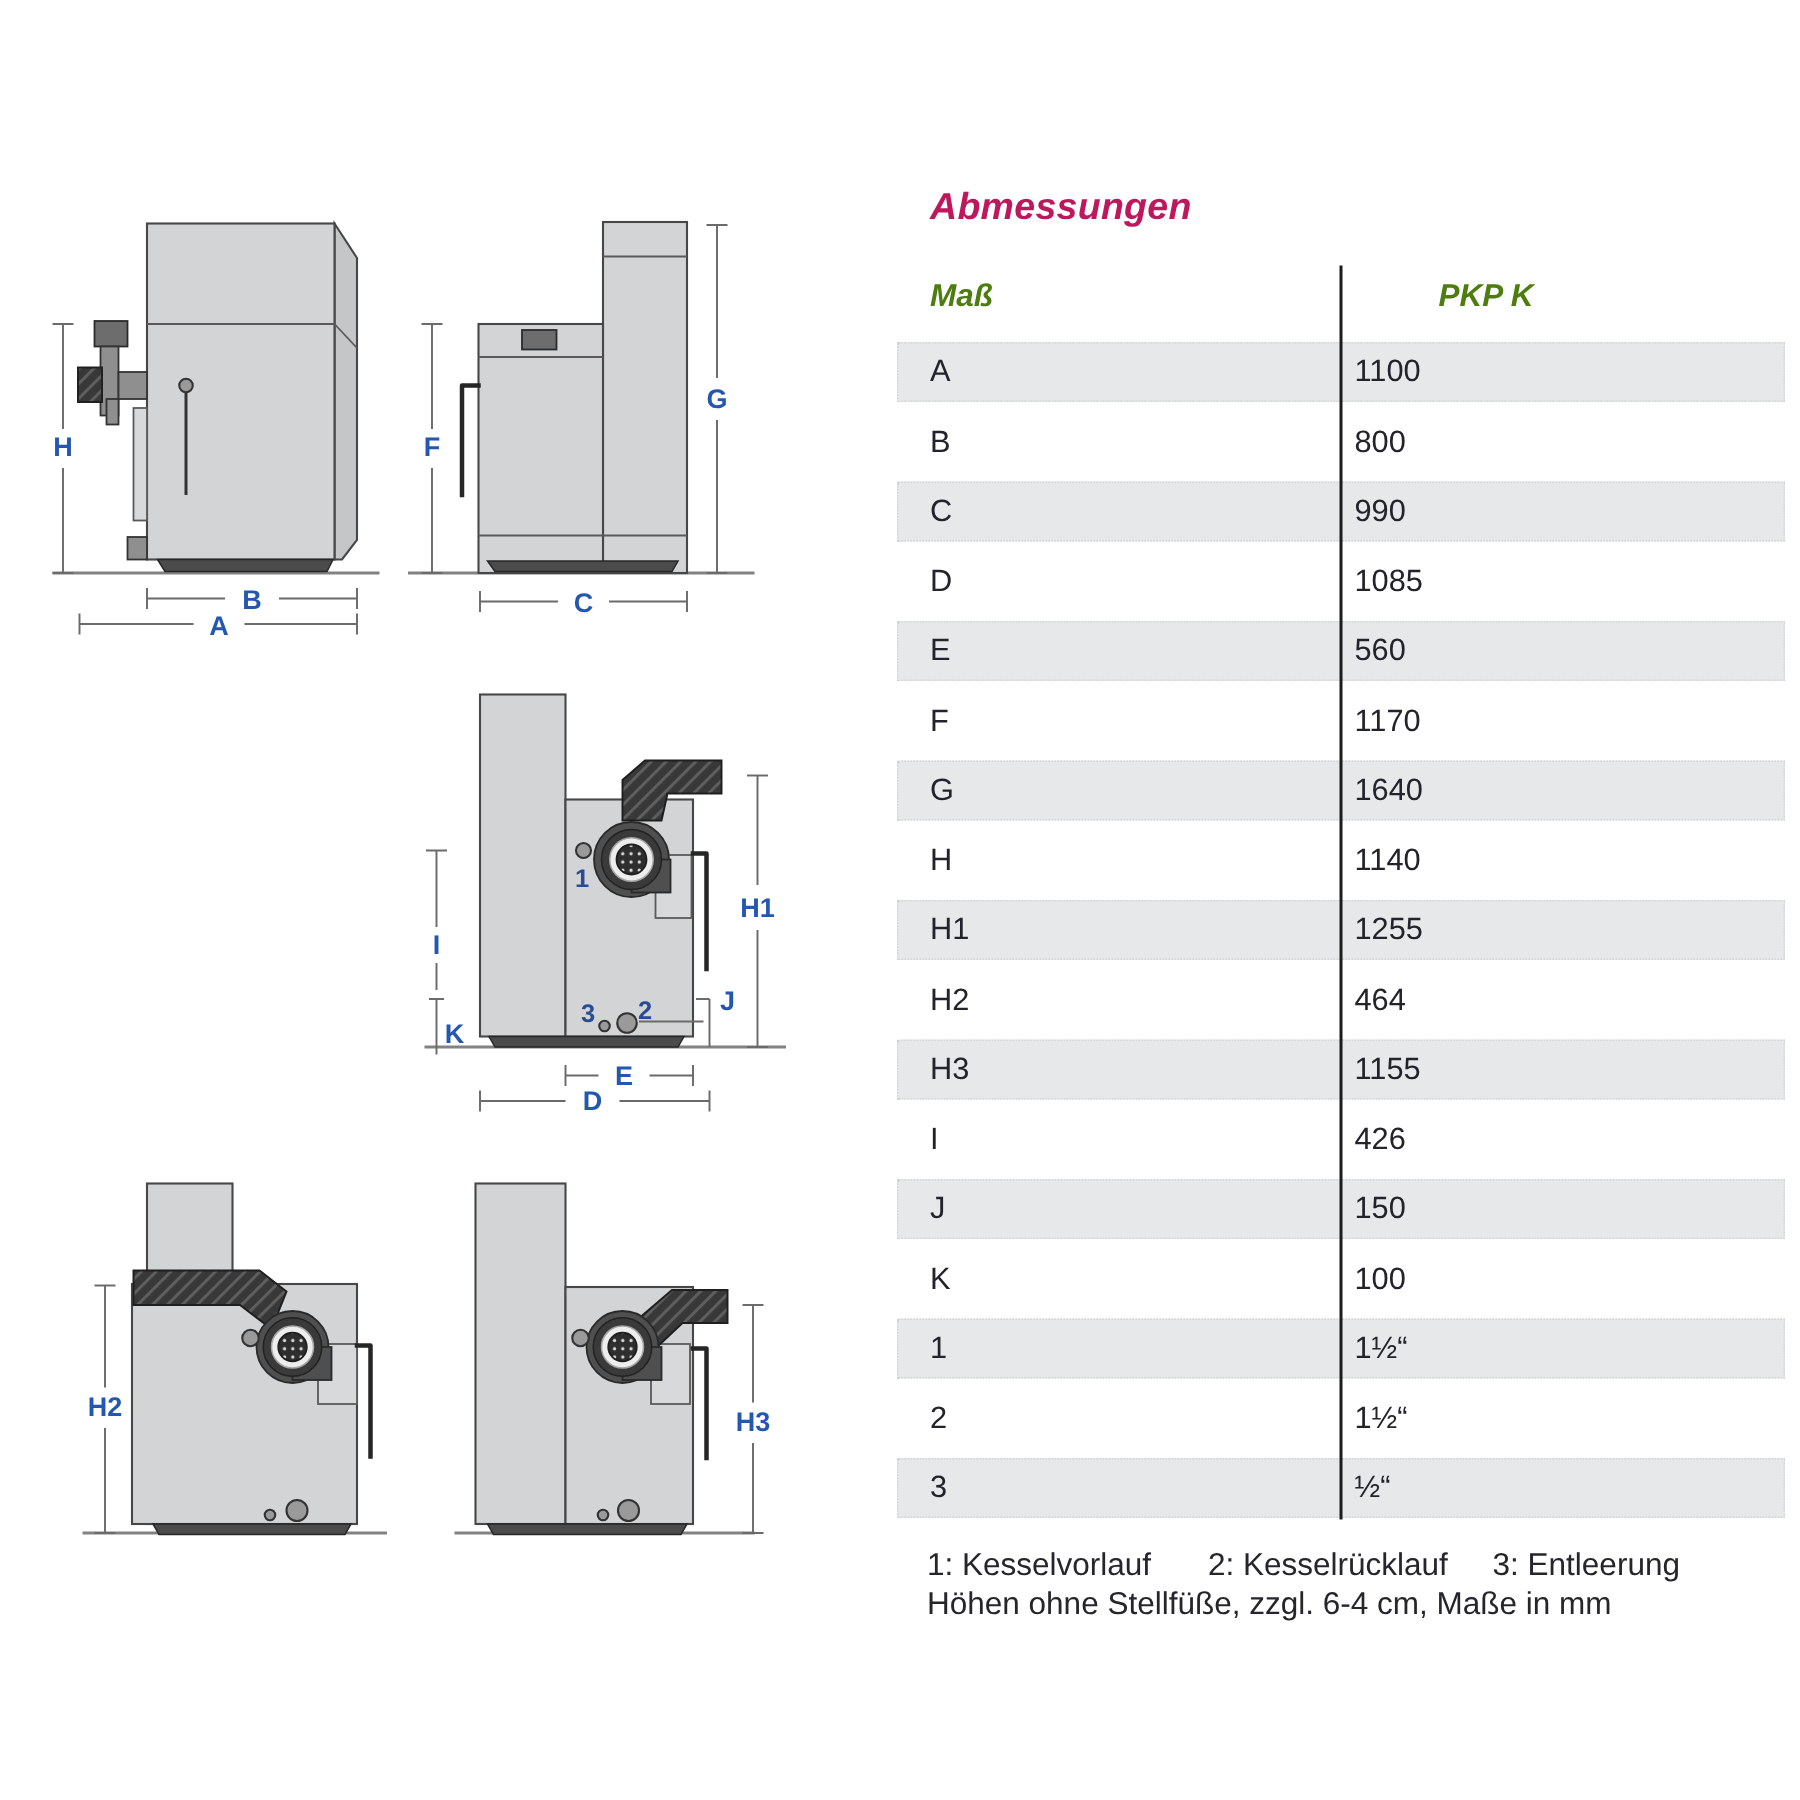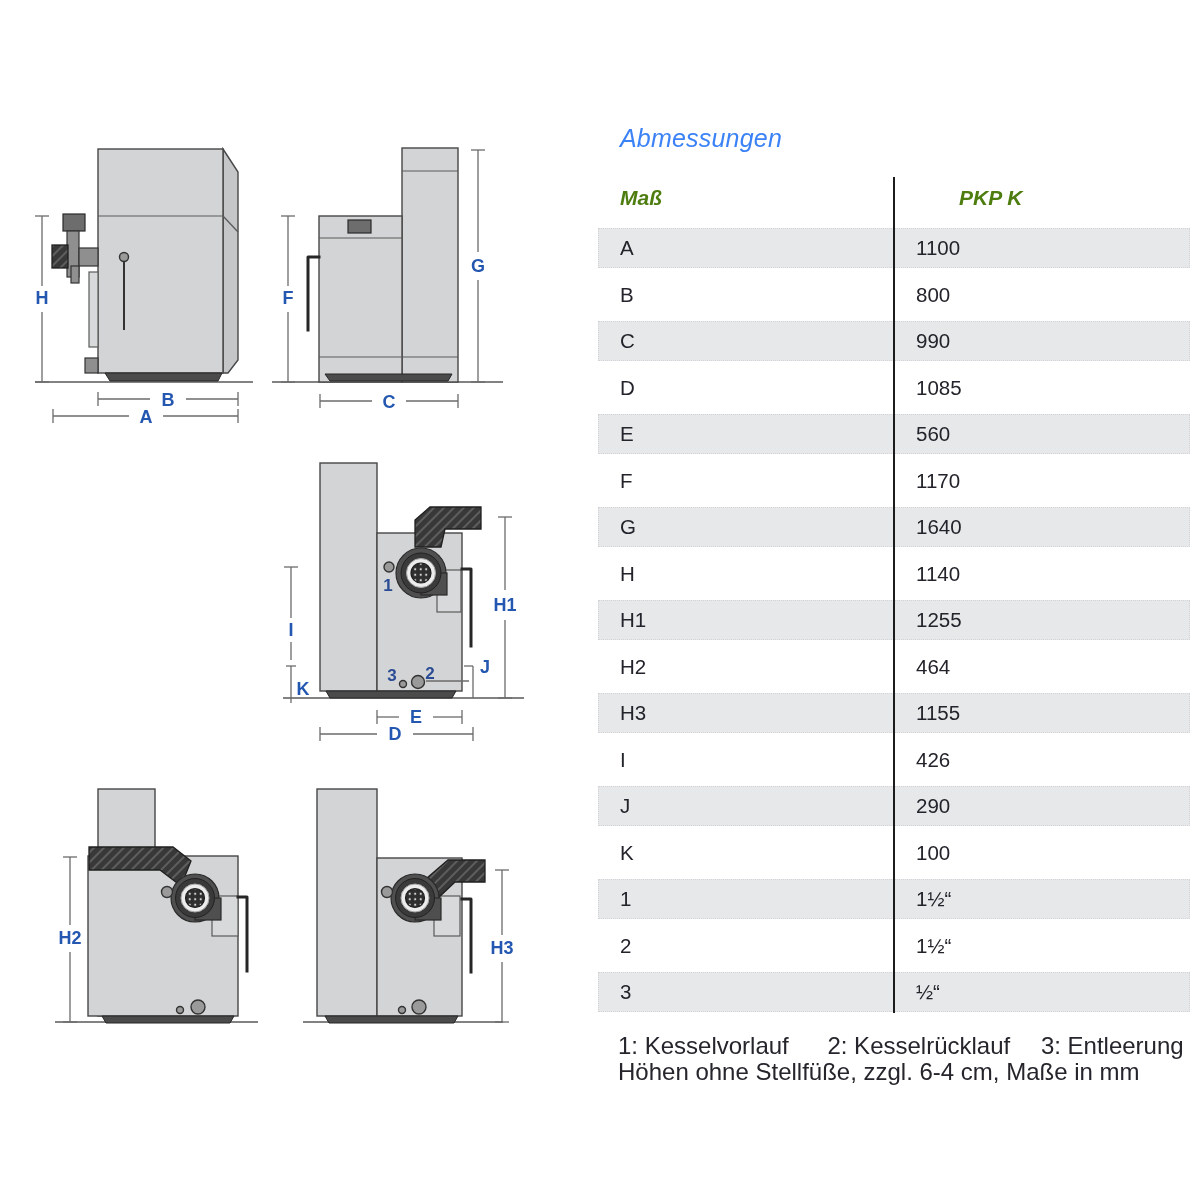--- a/index.html
+++ b/index.html
@@ -1,37 +1,37 @@
 <!DOCTYPE html>
 <html><head>
 <meta charset="utf-8">
 <style>
   html,body{margin:0;padding:0;background:#fff;}
   #page{position:relative;width:1200px;height:1200px;background:#fff;overflow:hidden;
         font-family:"Liberation Sans",sans-serif;}
 
   
-  .tbl-title{position:absolute;left:620px;top:124px;font-size:25px;font-weight:normal;
-             font-style:italic;color:#3b82f6;letter-spacing:.2px;}
+  .tbl-title{position:absolute;left:620px;top:124px;font-size:25px;font-weight:bold;
+             font-style:italic;color:#be185d;letter-spacing:.2px;}
   .tbl-head{position:absolute;top:186px;font-size:21px;font-weight:bold;font-style:italic;
             color:#4d7c0f;}
   .tbl-head.dim{left:620px;}
   .tbl-head.model{left:959px;}
   .tbl-divider{position:absolute;left:893px;top:177px;width:2px;height:836px;
                background:#1c1c1c;z-index:3;}
   .tbl-rows{position:absolute;left:598px;top:225px;width:592px;}
   .trow{position:relative;height:46.5px;}
   .trow .band{display:none;position:absolute;left:0;right:0;top:3px;bottom:3.5px;
               background:#e7e8ea;border:1px dotted #d2d4d8;box-sizing:border-box;}
   .trow.alt .band{display:block;}
   .tlabel,.tvalue{position:absolute;top:50%;transform:translateY(-50%);
                   font-size:20.5px;color:#23232b;z-index:2;}
   .tlabel{left:22px;}
-  .tvalue{left:318px;}
-  .footnote{position:absolute;left:618px;font-size:24px;color:#25252c;}
+  .tvalue{left:305px;}
+  .footnote{position:absolute;left:618px;font-size:21px;color:#25252c;}
   .footnote.f1{top:1032px;}
   .footnote.f2{top:1058px;}
   .footnote .fi{display:inline-block;}
   .footnote .fi.g1{margin-right:32px;}
   .footnote .fi.g2{margin-right:24px;}
 
   
   .drw{position:absolute;}
   .body-fill{fill:#d3d4d5;stroke:#474747;stroke-width:1.4;}
   .body-dark{fill:#c5c6c8;stroke:#474747;stroke-width:1.4;}
@@ -350,21 +350,21 @@
 
   <div class="trow">
 
     <span class="tlabel">I</span>
     <span class="tvalue">426</span>
   </div>
 
   <div class="trow alt">
     <div class="band"></div>
     <span class="tlabel">J</span>
-    <span class="tvalue">290</span>
+    <span class="tvalue">150</span>
   </div>
 
   <div class="trow">
 
     <span class="tlabel">K</span>
     <span class="tvalue">100</span>
   </div>
 
   <div class="trow alt">
     <div class="band"></div>

